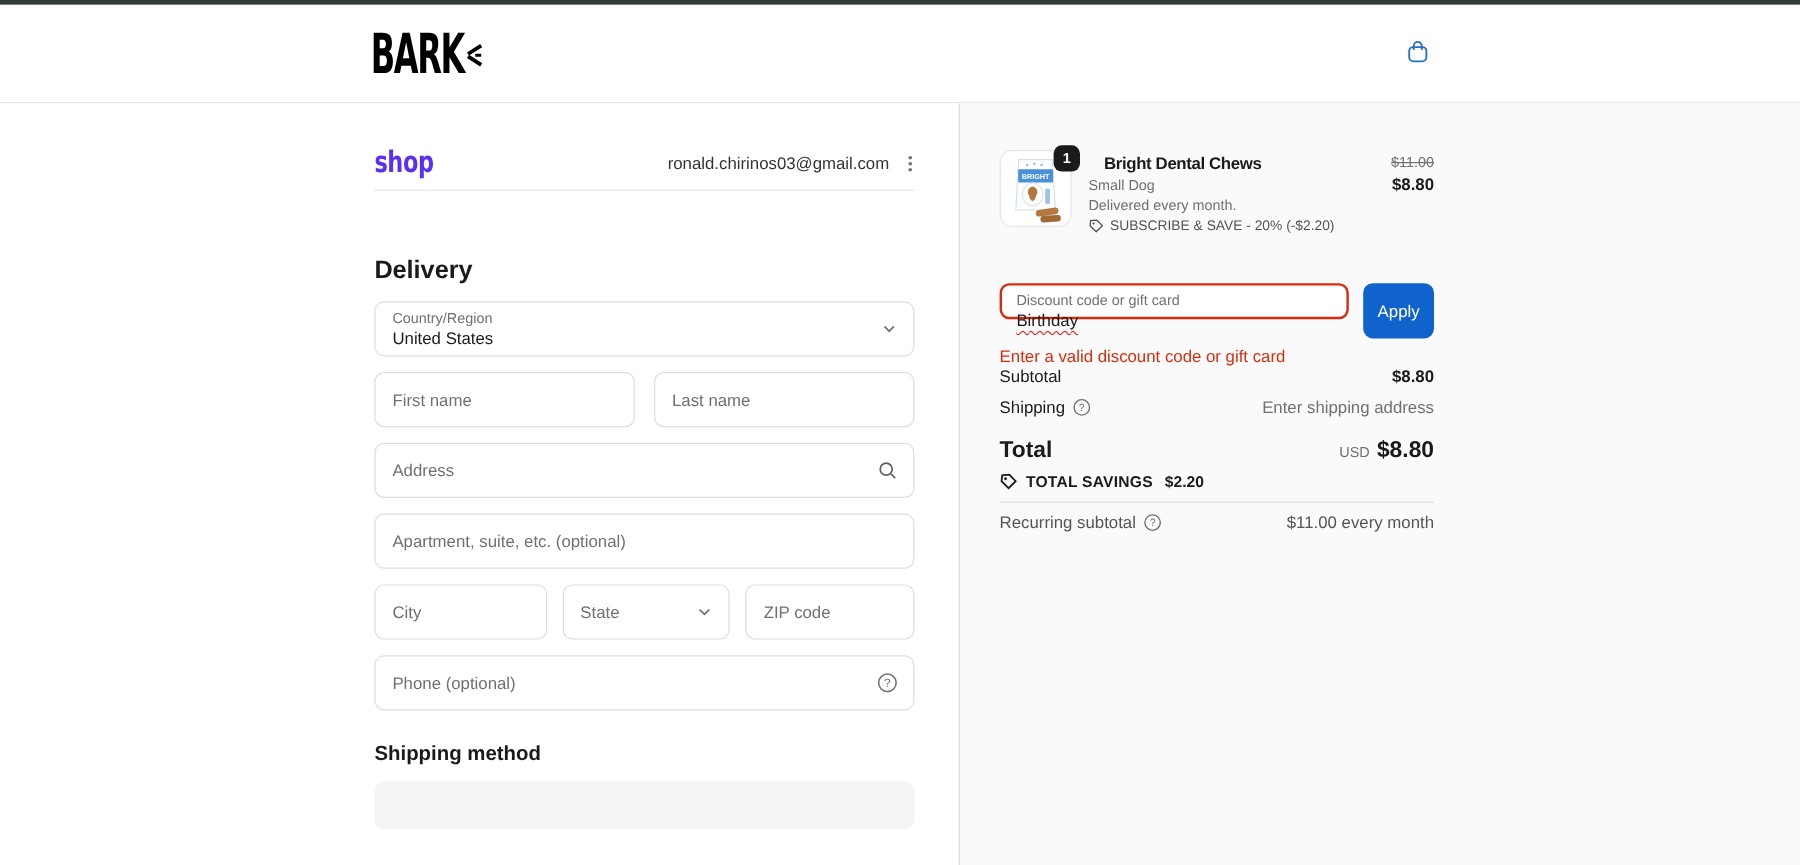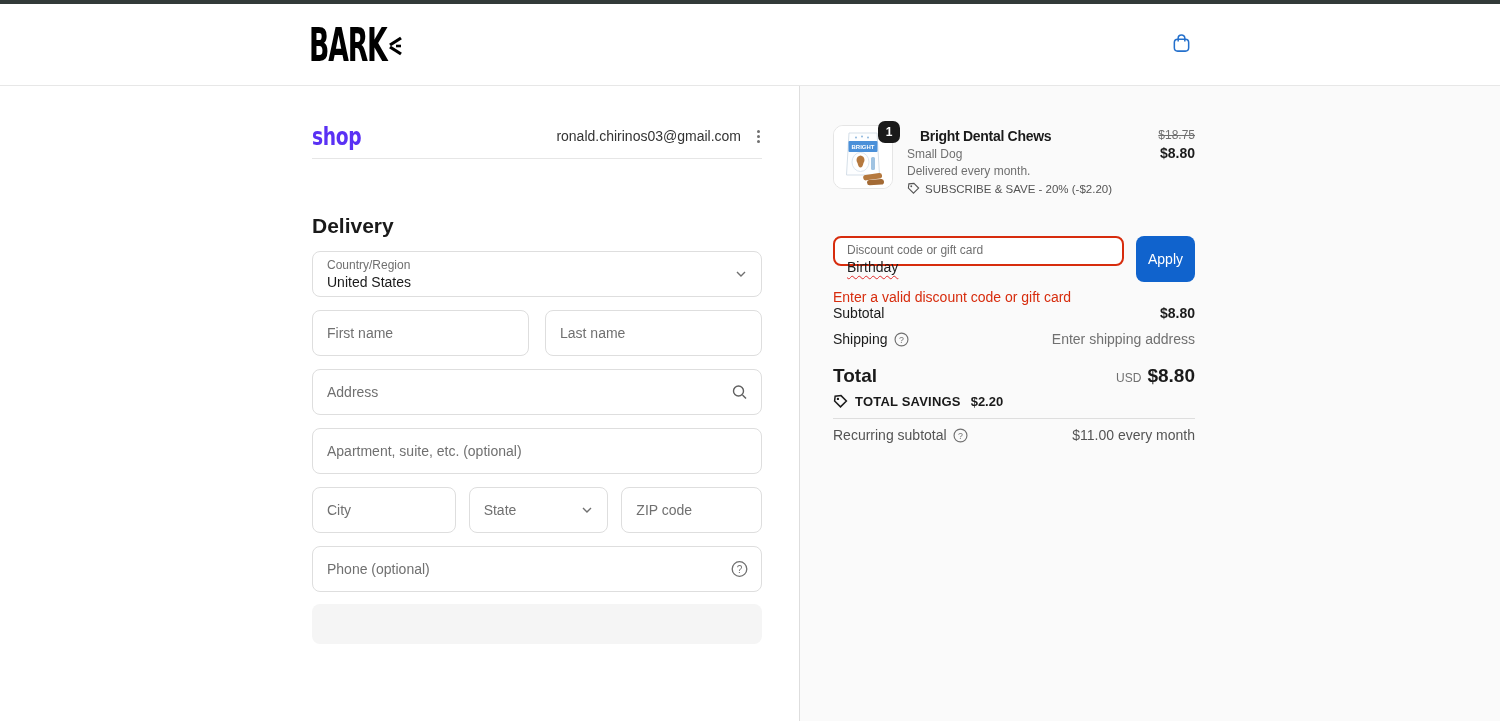--- a/index.html
+++ b/index.html
@@ -189,20 +189,21 @@
           <input class="has-icon" placeholder="Phone (optional)" style="">
           <span class="right-icon">
             <svg width="17" height="17" viewBox="0 0 17 17" fill="none">
               <circle cx="8.5" cy="8.5" r="7.3" stroke="#707070" stroke-width="1.3"></circle>
               <text x="8.5" y="12" text-anchor="middle" font-size="10" fill="#707070" font-family="Liberation Sans, sans-serif">?</text>
             </svg>
           </span>
         </div>
       </div>
 
+      <h2 class="section-title">Shipping method</h2>
       <div class="skeleton-box"></div>
     </div>
   </section>
 
   <aside class="panel-right">
     <div class="right-content">
       <div class="product-row">
         <div class="thumb-wrap">
           <div class="thumb">
             <svg width="58" height="62" viewBox="0 0 58 62">
@@ -228,21 +229,21 @@
           <div class="prod-sub">Delivered every month.</div>
           <div class="prod-promo">
             <svg width="13" height="13" viewBox="0 0 14 14" fill="none">
               <path d="M7.5 1.5 L12.5 6.5 L7 12 L1.5 6.5 L2 2 Z" stroke="#545454" stroke-width="1.2"></path>
               <circle cx="4.6" cy="4.6" r="1" fill="#545454"></circle>
             </svg>
             <span class="prod-promo-text">SUBSCRIBE &amp; SAVE - 20% (-$2.20)</span>
           </div>
         </div>
         <div class="prod-prices">
-          <div class="price-old">$18.75</div>
+          <div class="price-old">$11.00</div>
           <div class="price-new">$8.80</div>
         </div>
       </div>
 
       <div class="discount-row">
         <div class="discount-field">
           <span class="float-label">Discount code or gift card</span>
           <span class="discount-value">Birthday</span>
         </div>
         <button class="apply-btn">Apply</button>

